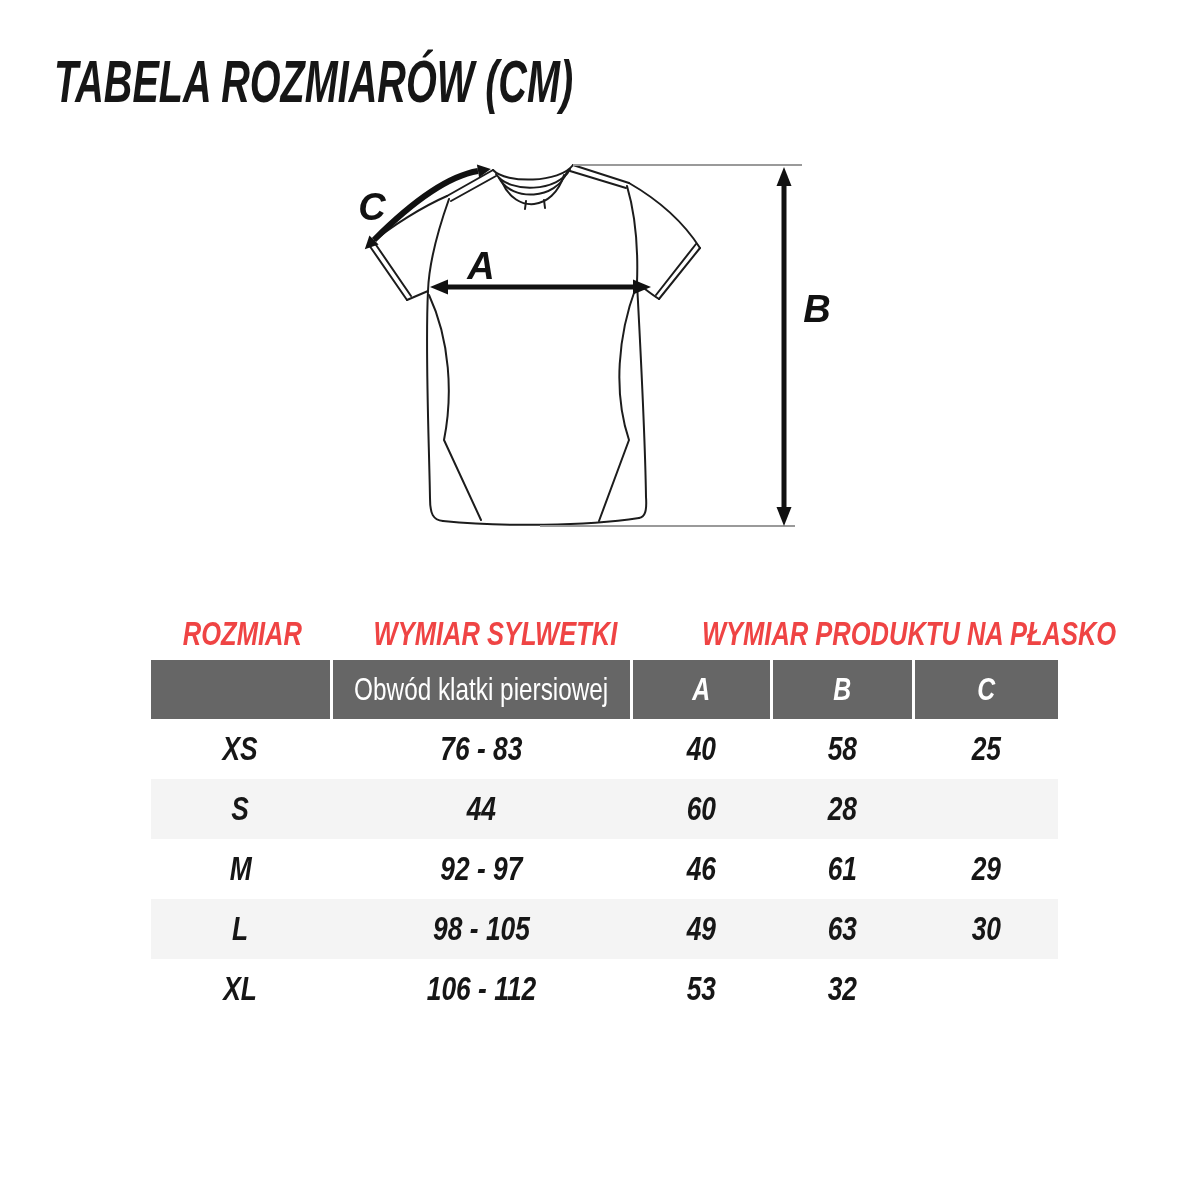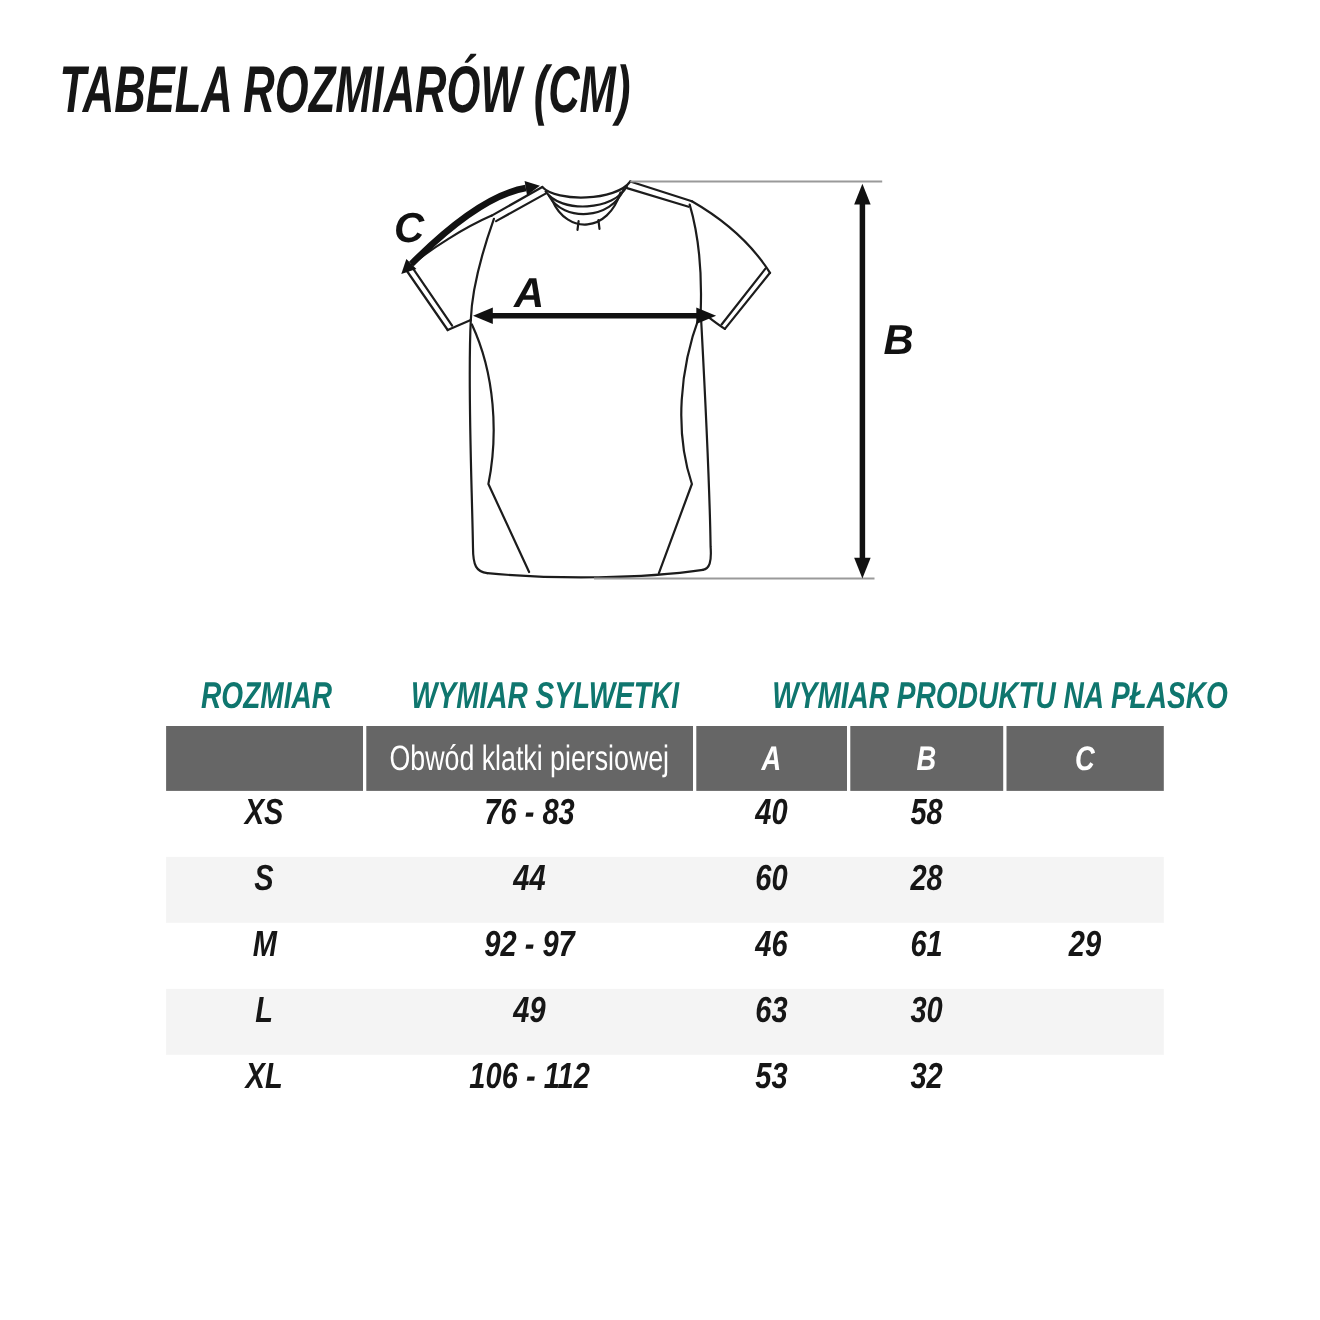--- a/index.html
+++ b/index.html
@@ -15,21 +15,21 @@
   }
   .diagram{
     position:absolute;left:330px;top:140px;width:540px;height:420px;
   }
   .group-headers{
     position:absolute;left:151px;top:606px;width:907px;height:44px;
     display:flex;align-items:flex-end;
   }
   .gh{
     text-align:center;font-size:34px;font-weight:bold;font-style:italic;
-    color:#0f766e;line-height:1;
+    color:#ef4444;line-height:1;
   }
   .gh > span{display:inline-block;transform:scaleX(0.75);white-space:nowrap;}
   .gh1{width:182px;}
   .gh2{width:300px;margin-top:46px;}
   .gh3{width:425px;}
   .size-table{
     position:absolute;left:151px;top:660px;width:907px;
   }
   .hrow{
     display:grid;grid-template-columns:179px 297px 137px 139px 143px;
@@ -45,21 +45,21 @@
   }
   .hcell.abc > span{
     font-size:31px;font-weight:bold;font-style:italic;transform:scaleX(0.8);
     display:inline-block;
   }
   .drow{
     display:grid;grid-template-columns:179px 297px 137px 139px 143px;
     column-gap:3px;height:60px;background:#fff;
   }
   .drow.alt{background:var(--zebra-bg,#f4f4f4);}
-  .dcell{display:flex;align-items:flex-start;justify-content:center;}
+  .dcell{display:flex;align-items:center;justify-content:center;}
   .dcell > span{
     font-size:33px;font-weight:bold;font-style:italic;transform:scaleX(0.8);
     white-space:nowrap;display:inline-block;color:#161616;
   }
   svg text{
     font-family:"Liberation Sans", sans-serif;
     font-weight:bold;font-style:italic;fill:#111;
   }
 </style>
 </head>
@@ -159,20 +159,23 @@
       </div>
     <div class="dcell">
         <span>76 - 83</span>
       </div>
     <div class="dcell">
         <span>40</span>
       </div>
     <div class="dcell">
         <span>58</span>
       </div>
+    <div class="dcell">
+        <span>25</span>
+      </div>
   </div>
 
   <div class="drow alt">
     <div class="dcell">
         <span>S</span>
       </div>
     <div class="dcell">
         <span>44</span>
       </div>
     <div class="dcell">
@@ -199,20 +202,23 @@
     <div class="dcell">
         <span>29</span>
       </div>
   </div>
 
   <div class="drow alt">
     <div class="dcell">
         <span>L</span>
       </div>
     <div class="dcell">
+        <span>98 - 105</span>
+      </div>
+    <div class="dcell">
         <span>49</span>
       </div>
     <div class="dcell">
         <span>63</span>
       </div>
     <div class="dcell">
         <span>30</span>
       </div>
   </div>
 

